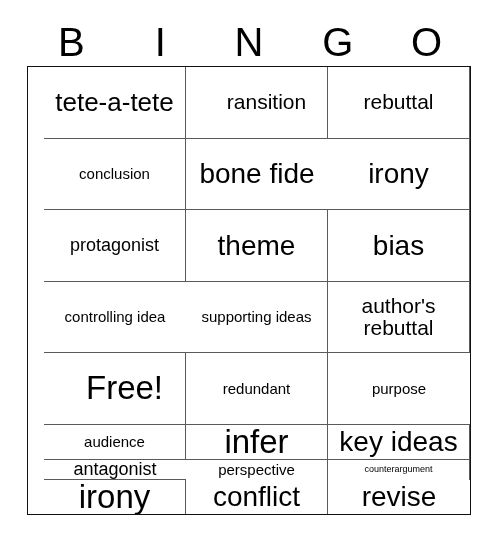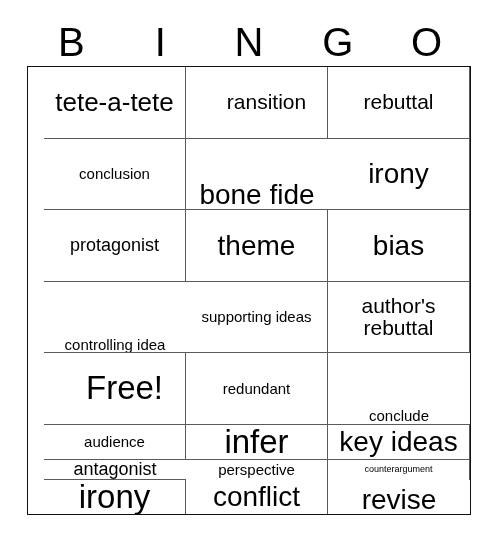--- a/index.html
+++ b/index.html
@@ -62,21 +62,21 @@
     box-sizing: border-box;
     border-right: 1px solid #5a5a5a;
     border-bottom: 1px solid #5a5a5a;
     display: flex;
     align-items: center;
     justify-content: center;
     overflow: hidden;
     position: relative;
     background: #ffffff;
   }
-  .cell.col-last { border-right: none; align-items: flex-end; }
+  .cell.col-last { border-right: none; }
   .cell.row-last { border-bottom: none; }
 
   .cell-text {
     display: block;
     width: 100%;
     text-align: center;
     line-height: 1.04;
     white-space: normal;
     word-break: normal;
     padding: 0 1px;
@@ -151,21 +151,21 @@
       <div class="cell sz-md">
         <span class="cell-text">author's rebuttal</span>
       </div>
       <div class="cell sz-xxl clip">
         <span class="cell-text">Free!</span>
       </div>
       <div class="cell sz-sm">
         <span class="cell-text">redundant</span>
       </div>
       <div class="cell sz-sm col-last">
-        <span class="cell-text">conclude</span>
+        <span class="cell-text">purpose</span>
       </div>
       <div class="cell sz-sm">
         <span class="cell-text">audience</span>
       </div>
       <div class="cell sz-xxl">
         <span class="cell-text">infer</span>
       </div>
       <div class="cell sz-xl">
         <span class="cell-text">key ideas</span>
       </div>

